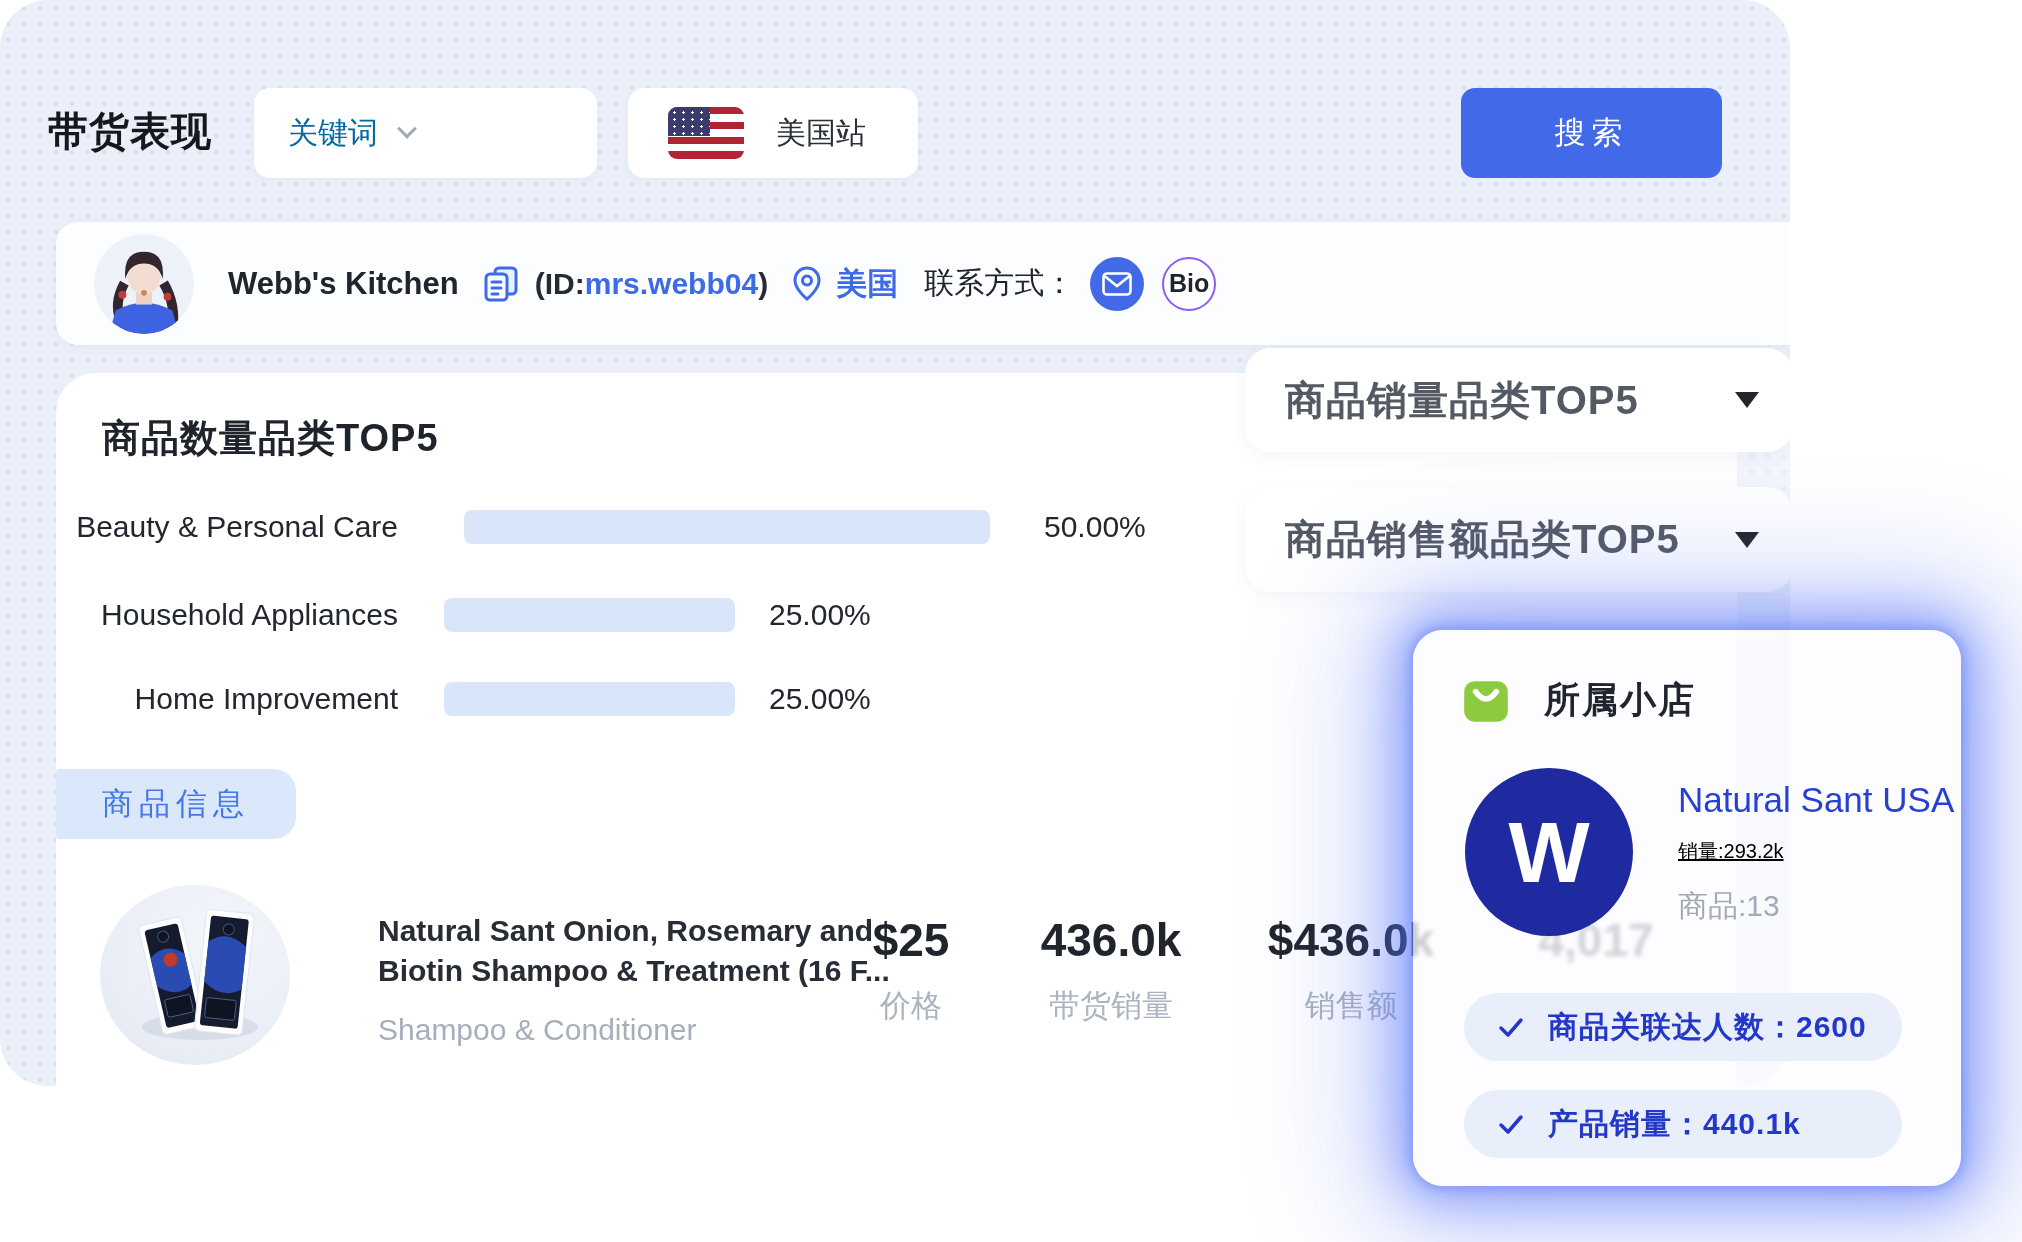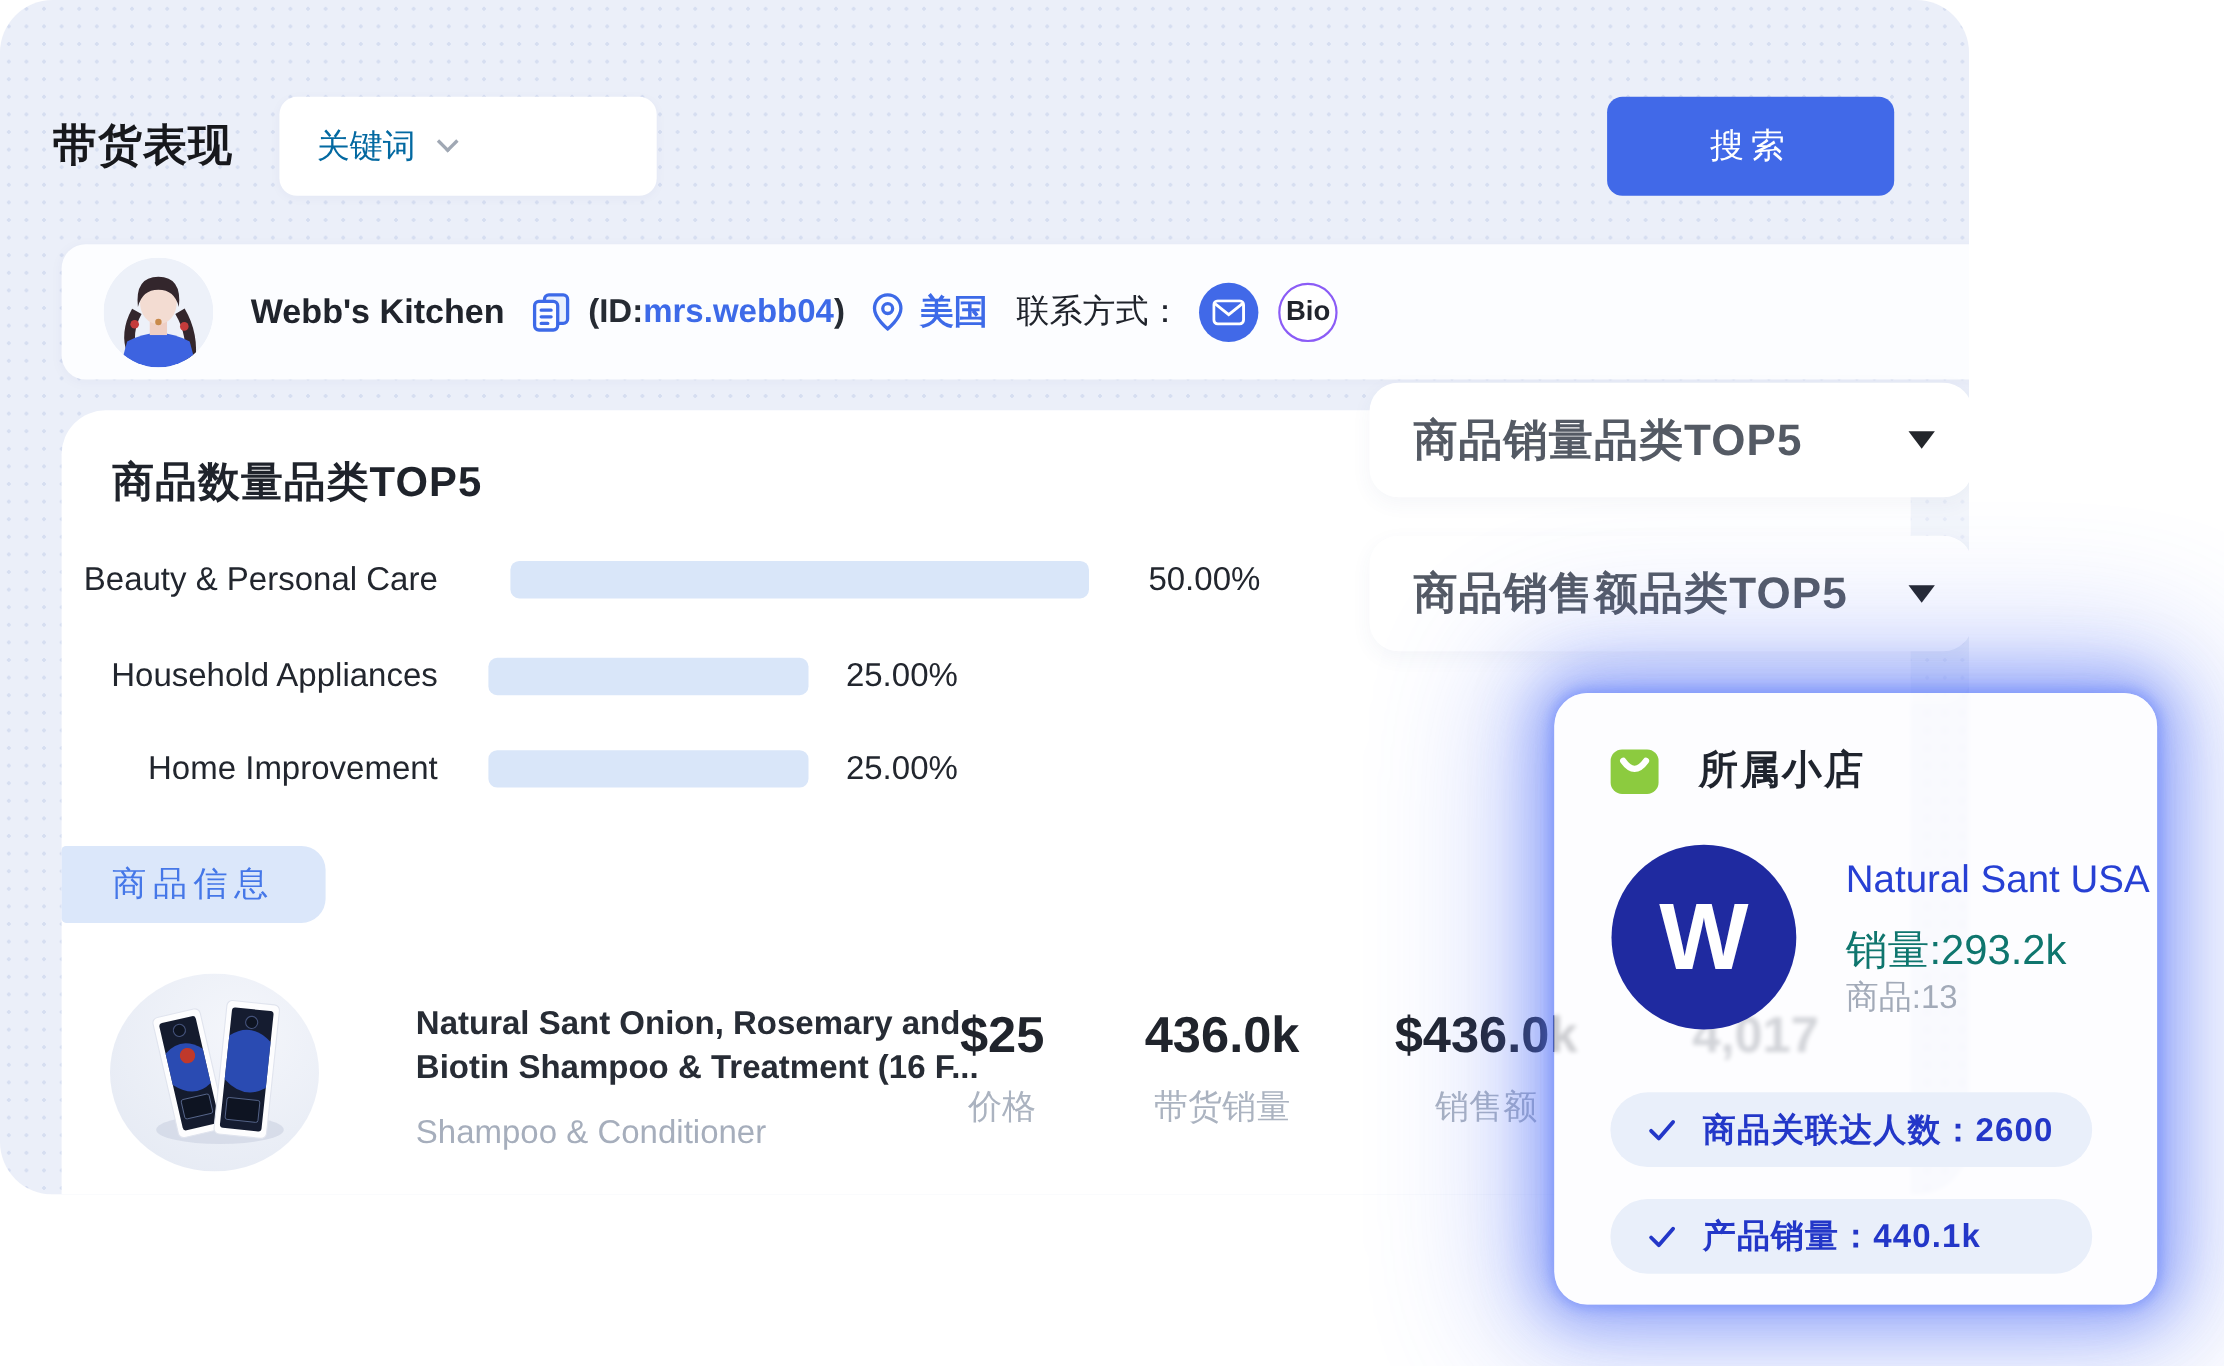--- a/index.html
+++ b/index.html
@@ -101,40 +101,46 @@
     background:rgba(252,253,255,0.78); border-radius:30px;
     -webkit-backdrop-filter:blur(2px); backdrop-filter:blur(2px);
     box-shadow:0 0 12px 3px rgba(96,125,250,0.50), 0 0 50px 18px rgba(84,113,248,0.50), 0 0 120px 48px rgba(84,113,248,0.30);
   }
   .shop-header { position:absolute; left:45px; top:42px; display:flex; align-items:center; }
   .shop-title { font-size:36px; font-weight:700; color:#1F242E; margin-left:30px; letter-spacing:2px; }
   .shop-avatar { position:absolute; left:52px; top:138px; width:168px; height:168px; border-radius:50%;
     background:#1F2AA0; display:flex; align-items:center; justify-content:center;
     color:#fff; font-size:86px; font-weight:700; }
   .shop-name { position:absolute; left:265px; top:150px; font-size:35px; font-weight:500; color:#2740D4; cursor:pointer; }
-  .shop-sales { position:absolute; left:265px; top:208px; font-size:38px; color:#0f766e; }
+  .shop-sales { position:absolute; left:265px; top:208px; font-size:20px; color:#000000;text-decoration:underline; }
   .shop-products { position:absolute; left:265px; top:256px; font-size:30px; color:#A2AAB8; }
   .shop-pill { position:absolute; left:51px; width:438px; height:68px; background:#E9EFFA; border-radius:34px;
     display:flex; align-items:center; padding-left:32px; }
   .pill-1 { top:363px; } .pill-2 { top:460px; }
   .shop-pill .pill-text { font-size:30px; font-weight:700; color:#2337C8; margin-left:22px; letter-spacing:1px; }
 </style>
 </head>
 <body>
 
 <div class="stage">
   <div class="container">
 
     <div class="page-title">带货表现</div>
 
     <div class="search-box">
       <span class="search-placeholder">关键词</span>
       <span class="chevron-down"></span>
     </div>
 
+    <div class="region-box">
+      <span class="flag">
+          <span class="canton"></span>
+        </span>
+      <span class="region-label">美国站</span>
+    </div>
 
     <button class="search-button">搜索</button>
 
     <div class="profile-card">
       <div class="avatar">
         <svg width="100" height="100" viewBox="0 0 102 102">
           <defs>
               <clipPath id="ac">
                 <circle cx="51" cy="51" r="51"></circle>
               </clipPath>

